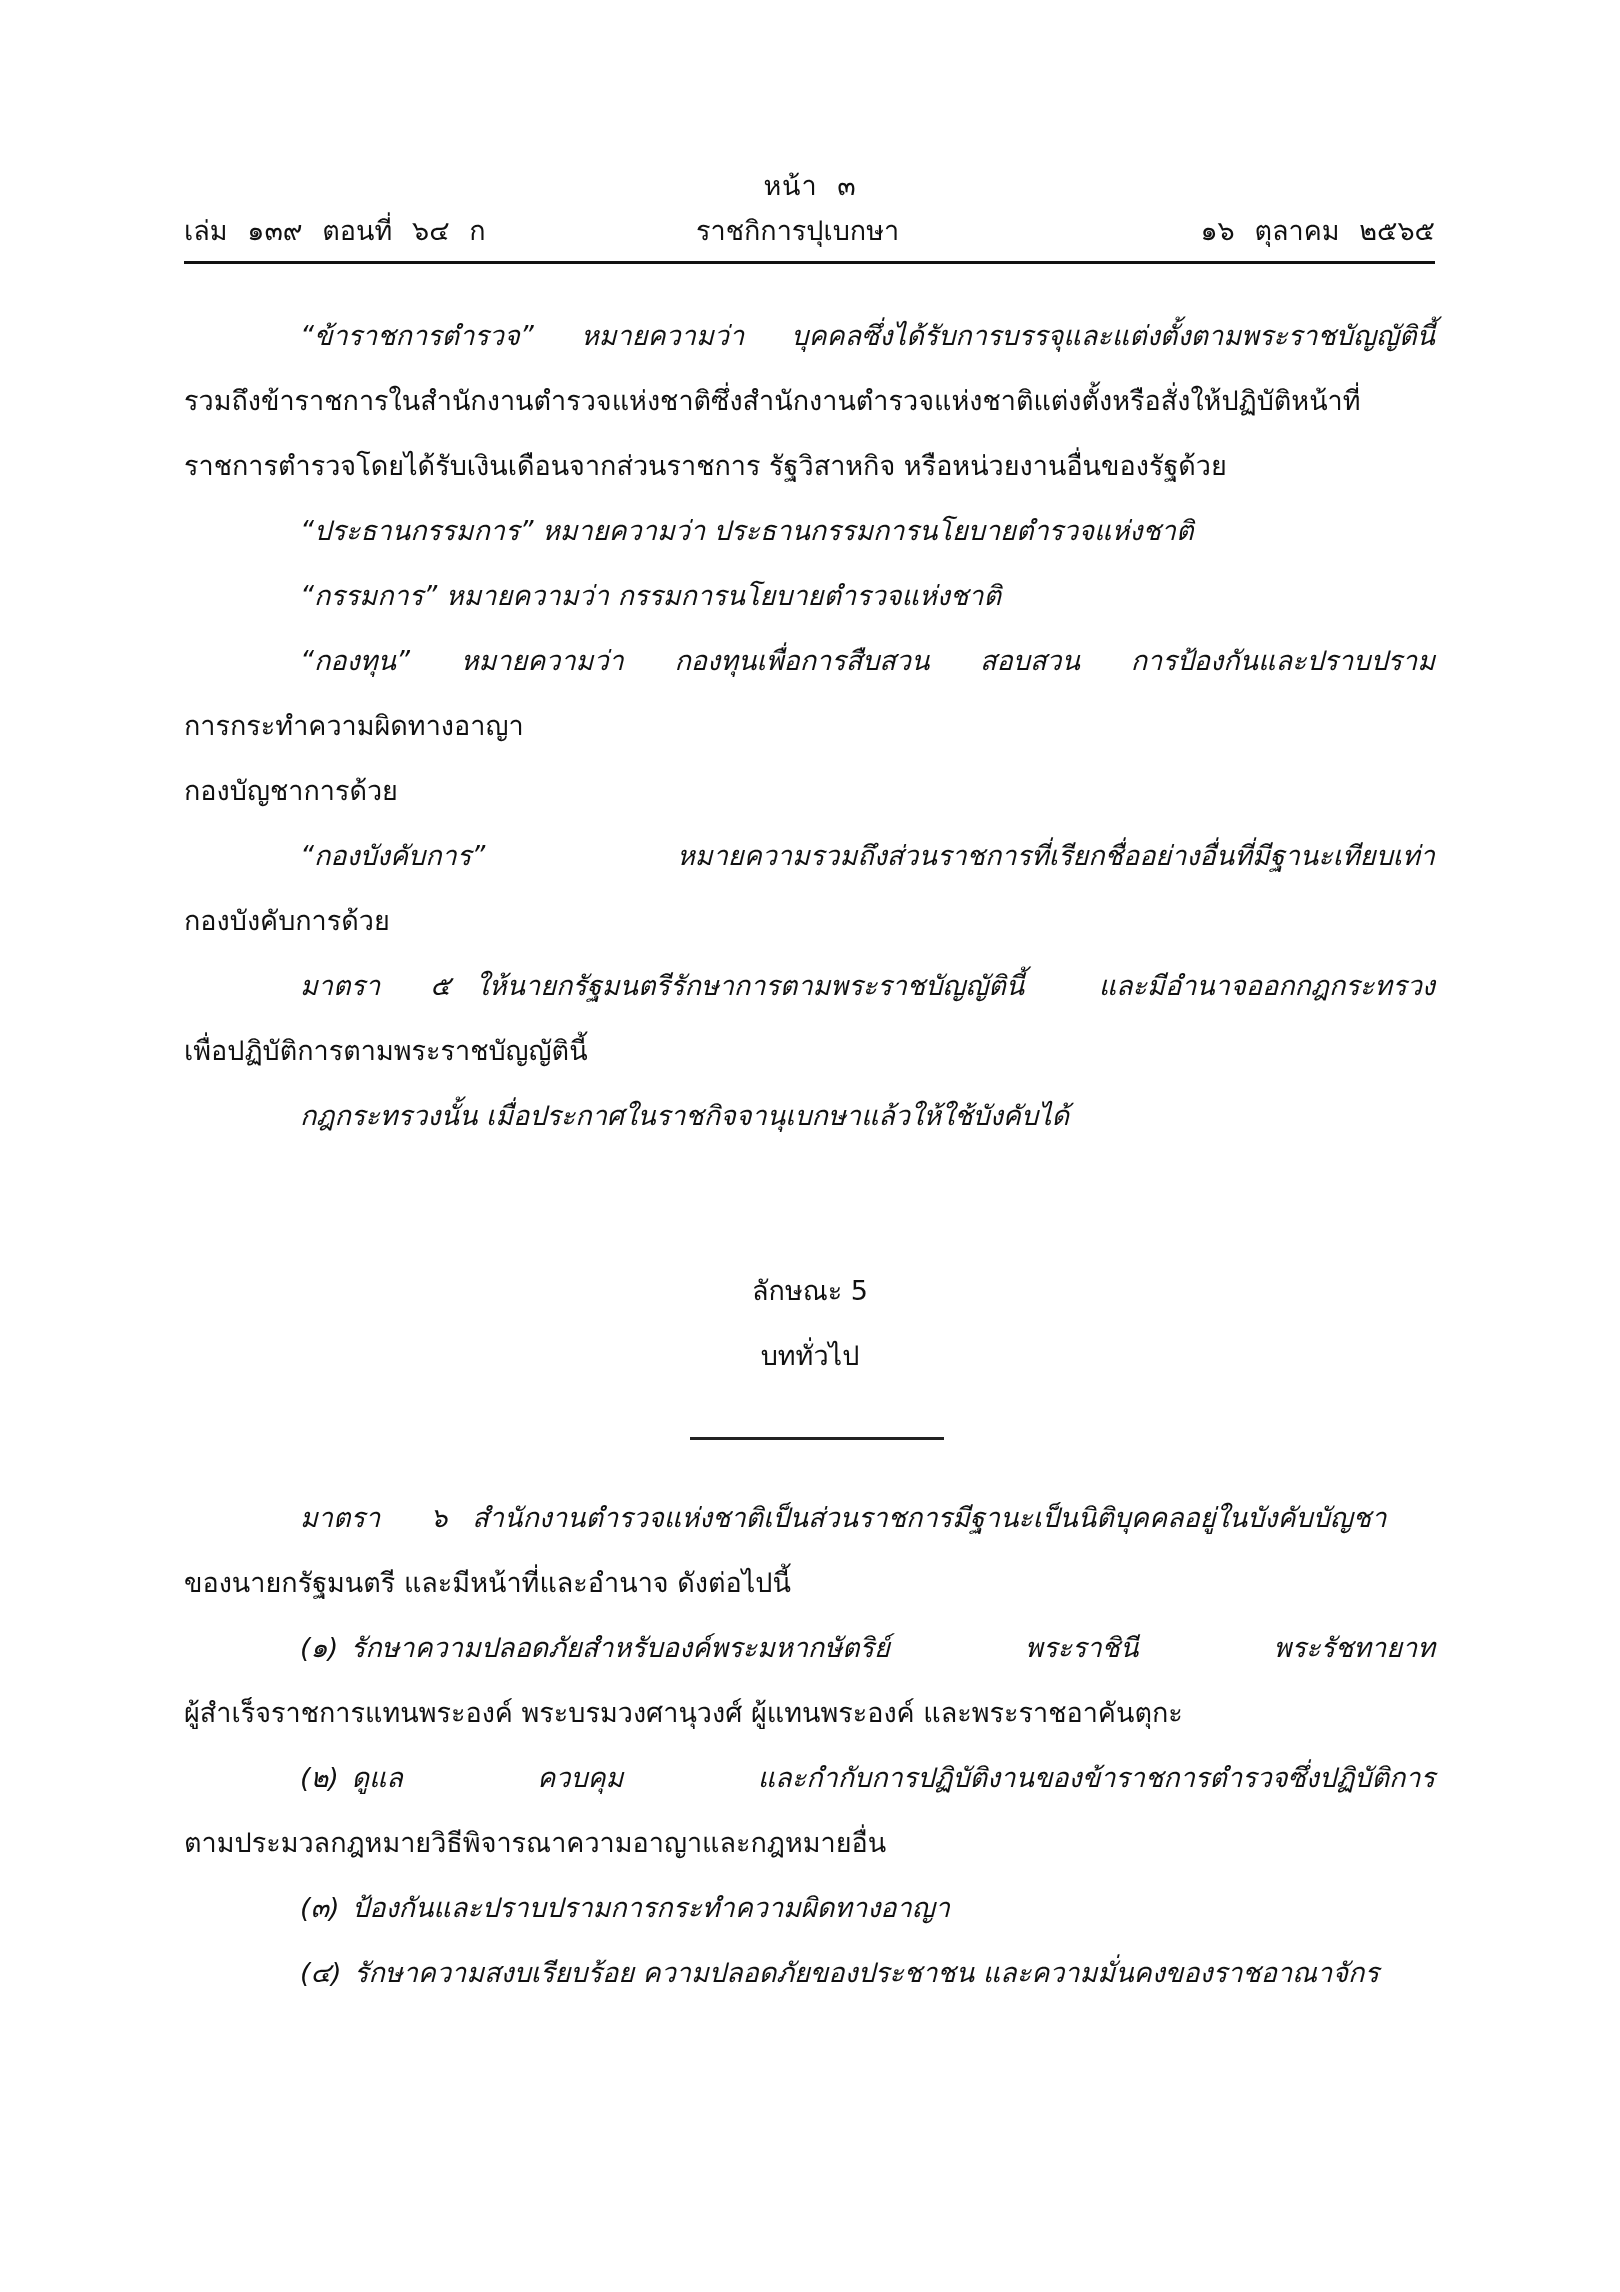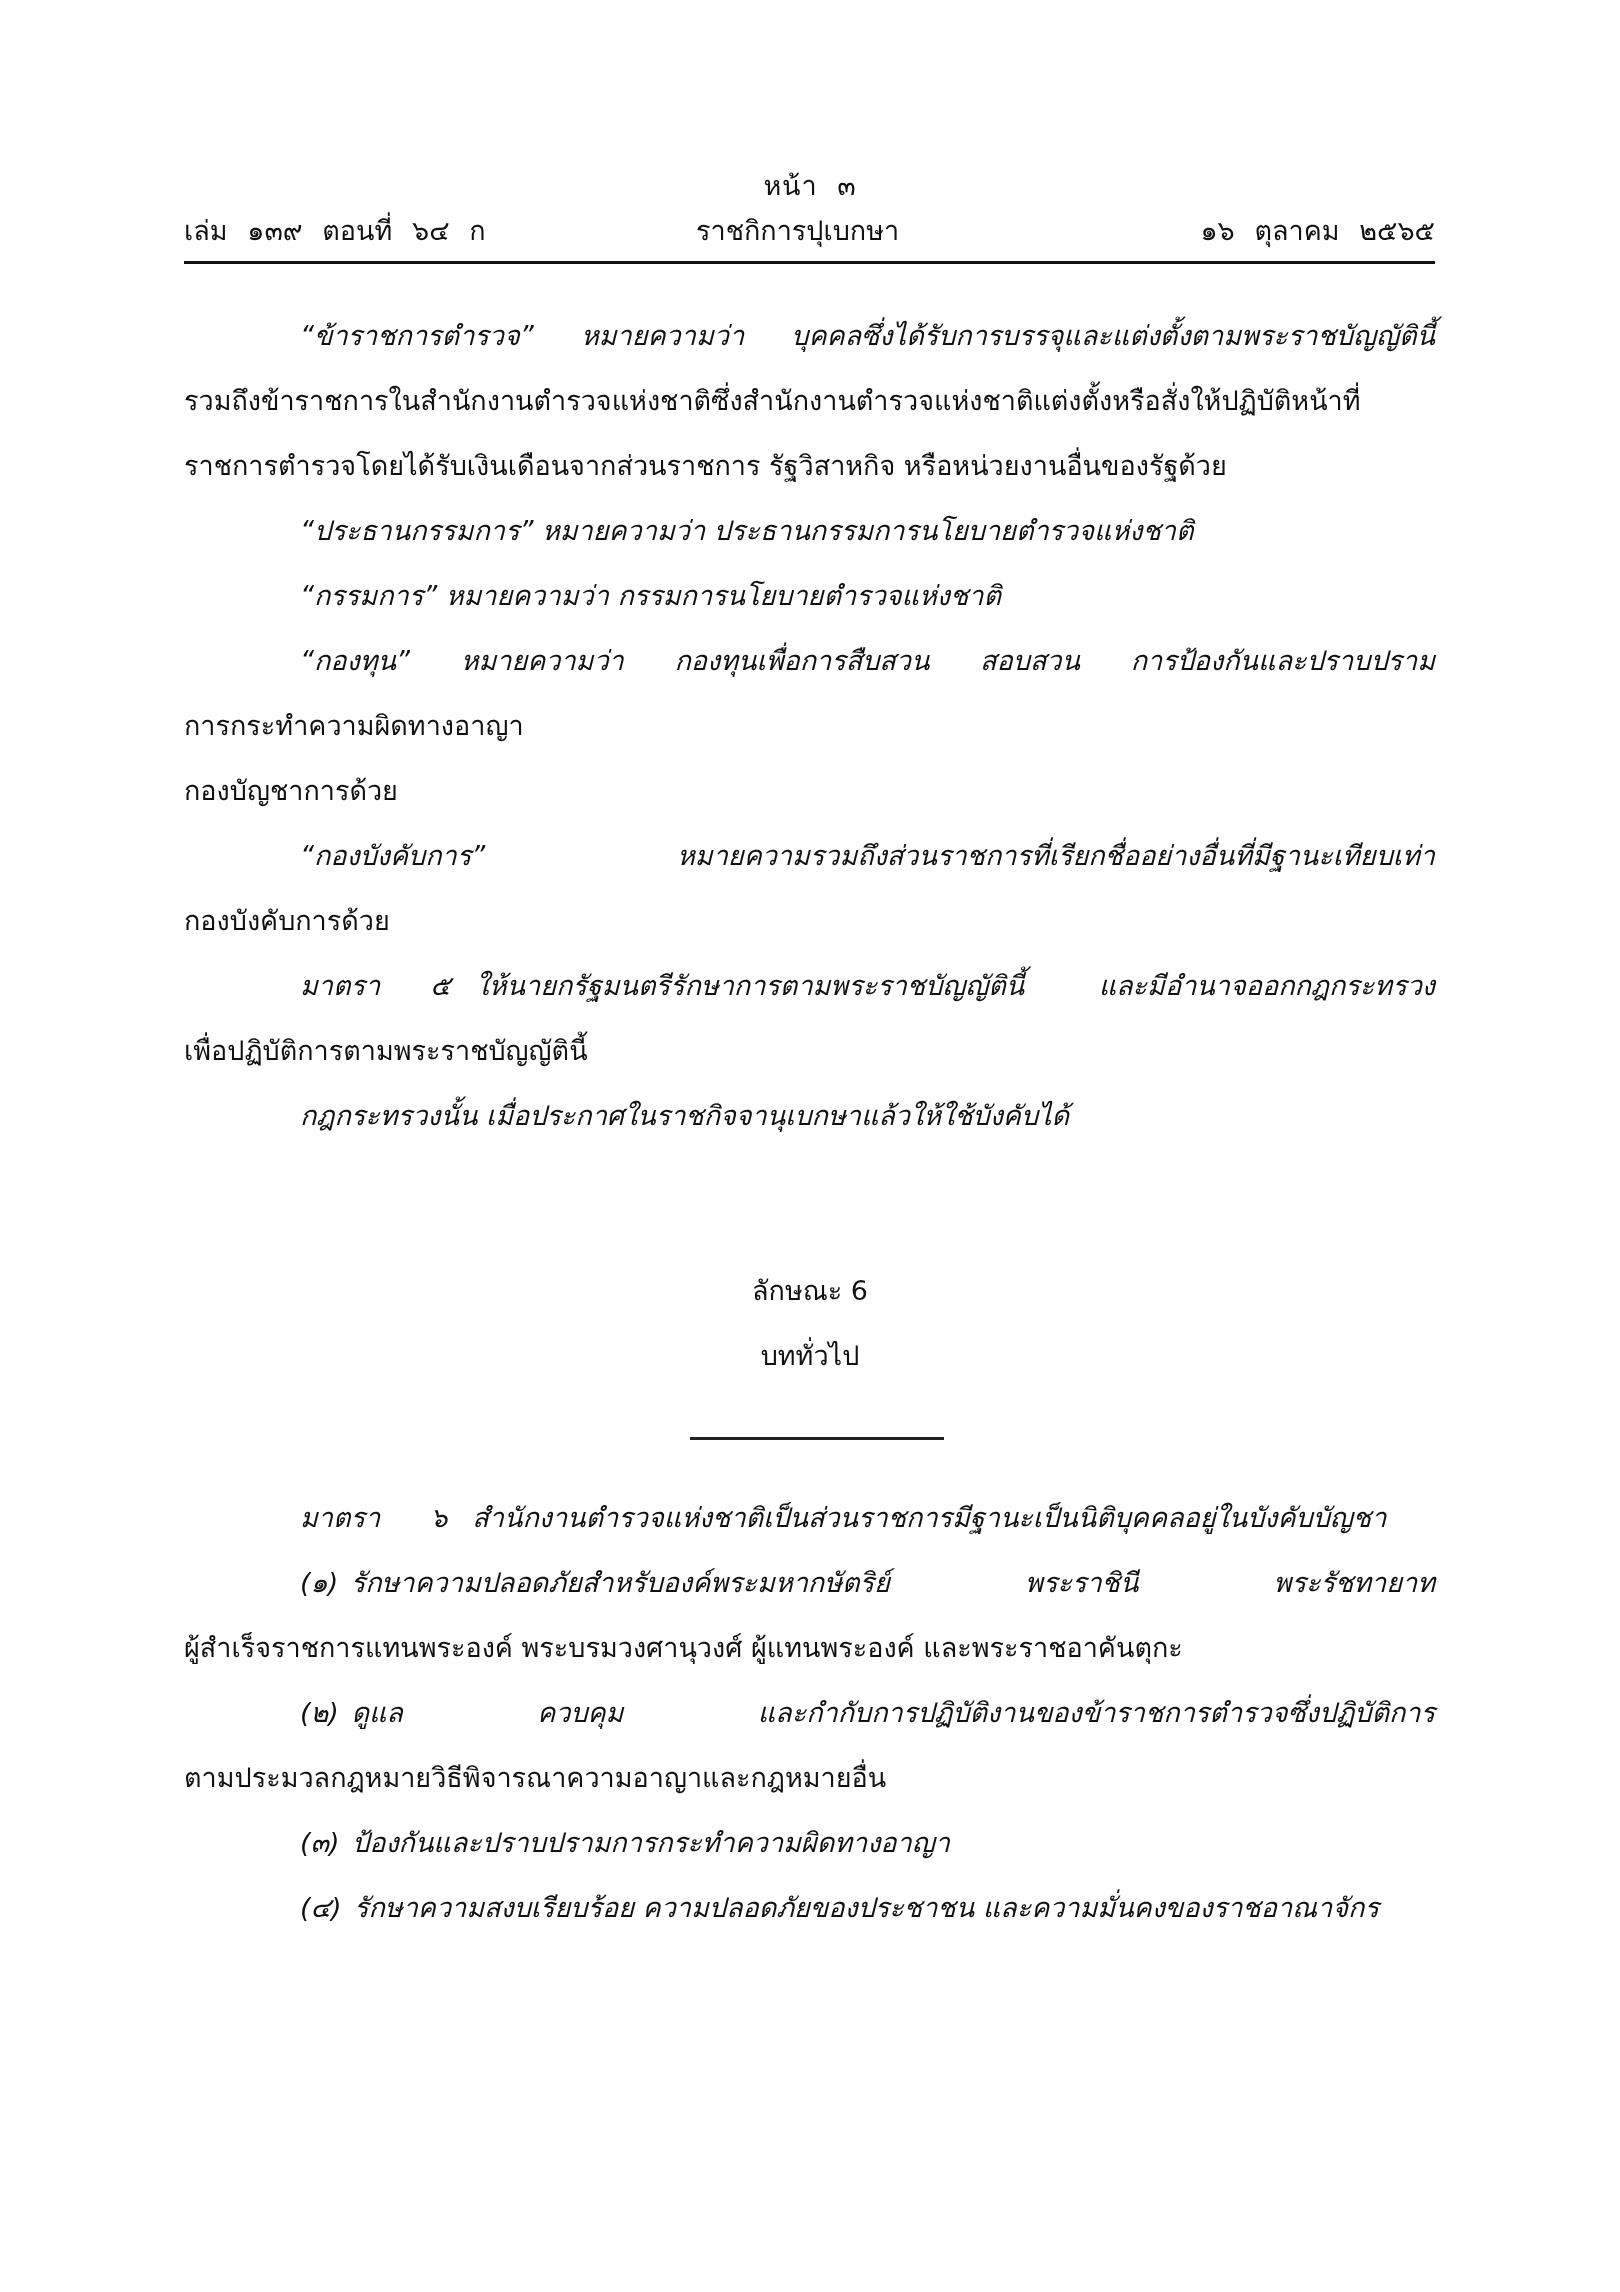--- a/index.html
+++ b/index.html
@@ -144,29 +144,30 @@
     <div class="line">กองบังคับการด้วย</div>
 
     <div class="line indent justify">
       <span>มาตรา</span><span class="gap"></span><span class="gap"></span><span>๕</span><span class="gap"></span><span>ให้นายกรัฐมนตรีรักษาการตามพระราชบัญญัตินี้  และมีอำนาจออกกฎกระทรวง</span>
     </div>
     <div class="line">เพื่อปฏิบัติการตามพระราชบัญญัตินี้</div>
     <div class="line indent">กฎกระทรวงนั้น  เมื่อประกาศในราชกิจจานุเบกษาแล้วให้ใช้บังคับได้</div>
   </div>
 
   <div class="section-block" style="top: 1258px;">
-    <div class="line">ลักษณะ  6</div>
+    <div class="line">ลักษณะ  5</div>
     <div class="line">บททั่วไป</div>
   </div>
   <div class="section-rule"></div>
 
   <div class="body-text" style="top: 1485px;">
     <div class="line indent justify">
       <span>มาตรา</span><span class="gap"></span><span class="gap"></span><span>๖</span><span class="gap"></span><span>สำนักงานตำรวจแห่งชาติเป็นส่วนราชการมีฐานะเป็นนิติบุคคลอยู่ในบังคับบัญชา</span>
     </div>
+    <div class="line">ของนายกรัฐมนตรี  และมีหน้าที่และอำนาจ  ดังต่อไปนี้</div>
 
     <div class="line indent justify">
       <span>(๑)</span><span class="gap" style="width:12.5px"></span><span>รักษาความปลอดภัยสำหรับองค์พระมหากษัตริย์  พระราชินี  พระรัชทายาท</span>
     </div>
     <div class="line">ผู้สำเร็จราชการแทนพระองค์  พระบรมวงศานุวงศ์  ผู้แทนพระองค์  และพระราชอาคันตุกะ</div>
 
     <div class="line indent justify">
       <span>(๒)</span><span class="gap" style="width:12.5px"></span><span>ดูแล  ควบคุม  และกำกับการปฏิบัติงานของข้าราชการตำรวจซึ่งปฏิบัติการ</span>
     </div>
     <div class="line">ตามประมวลกฎหมายวิธีพิจารณาความอาญาและกฎหมายอื่น</div>

